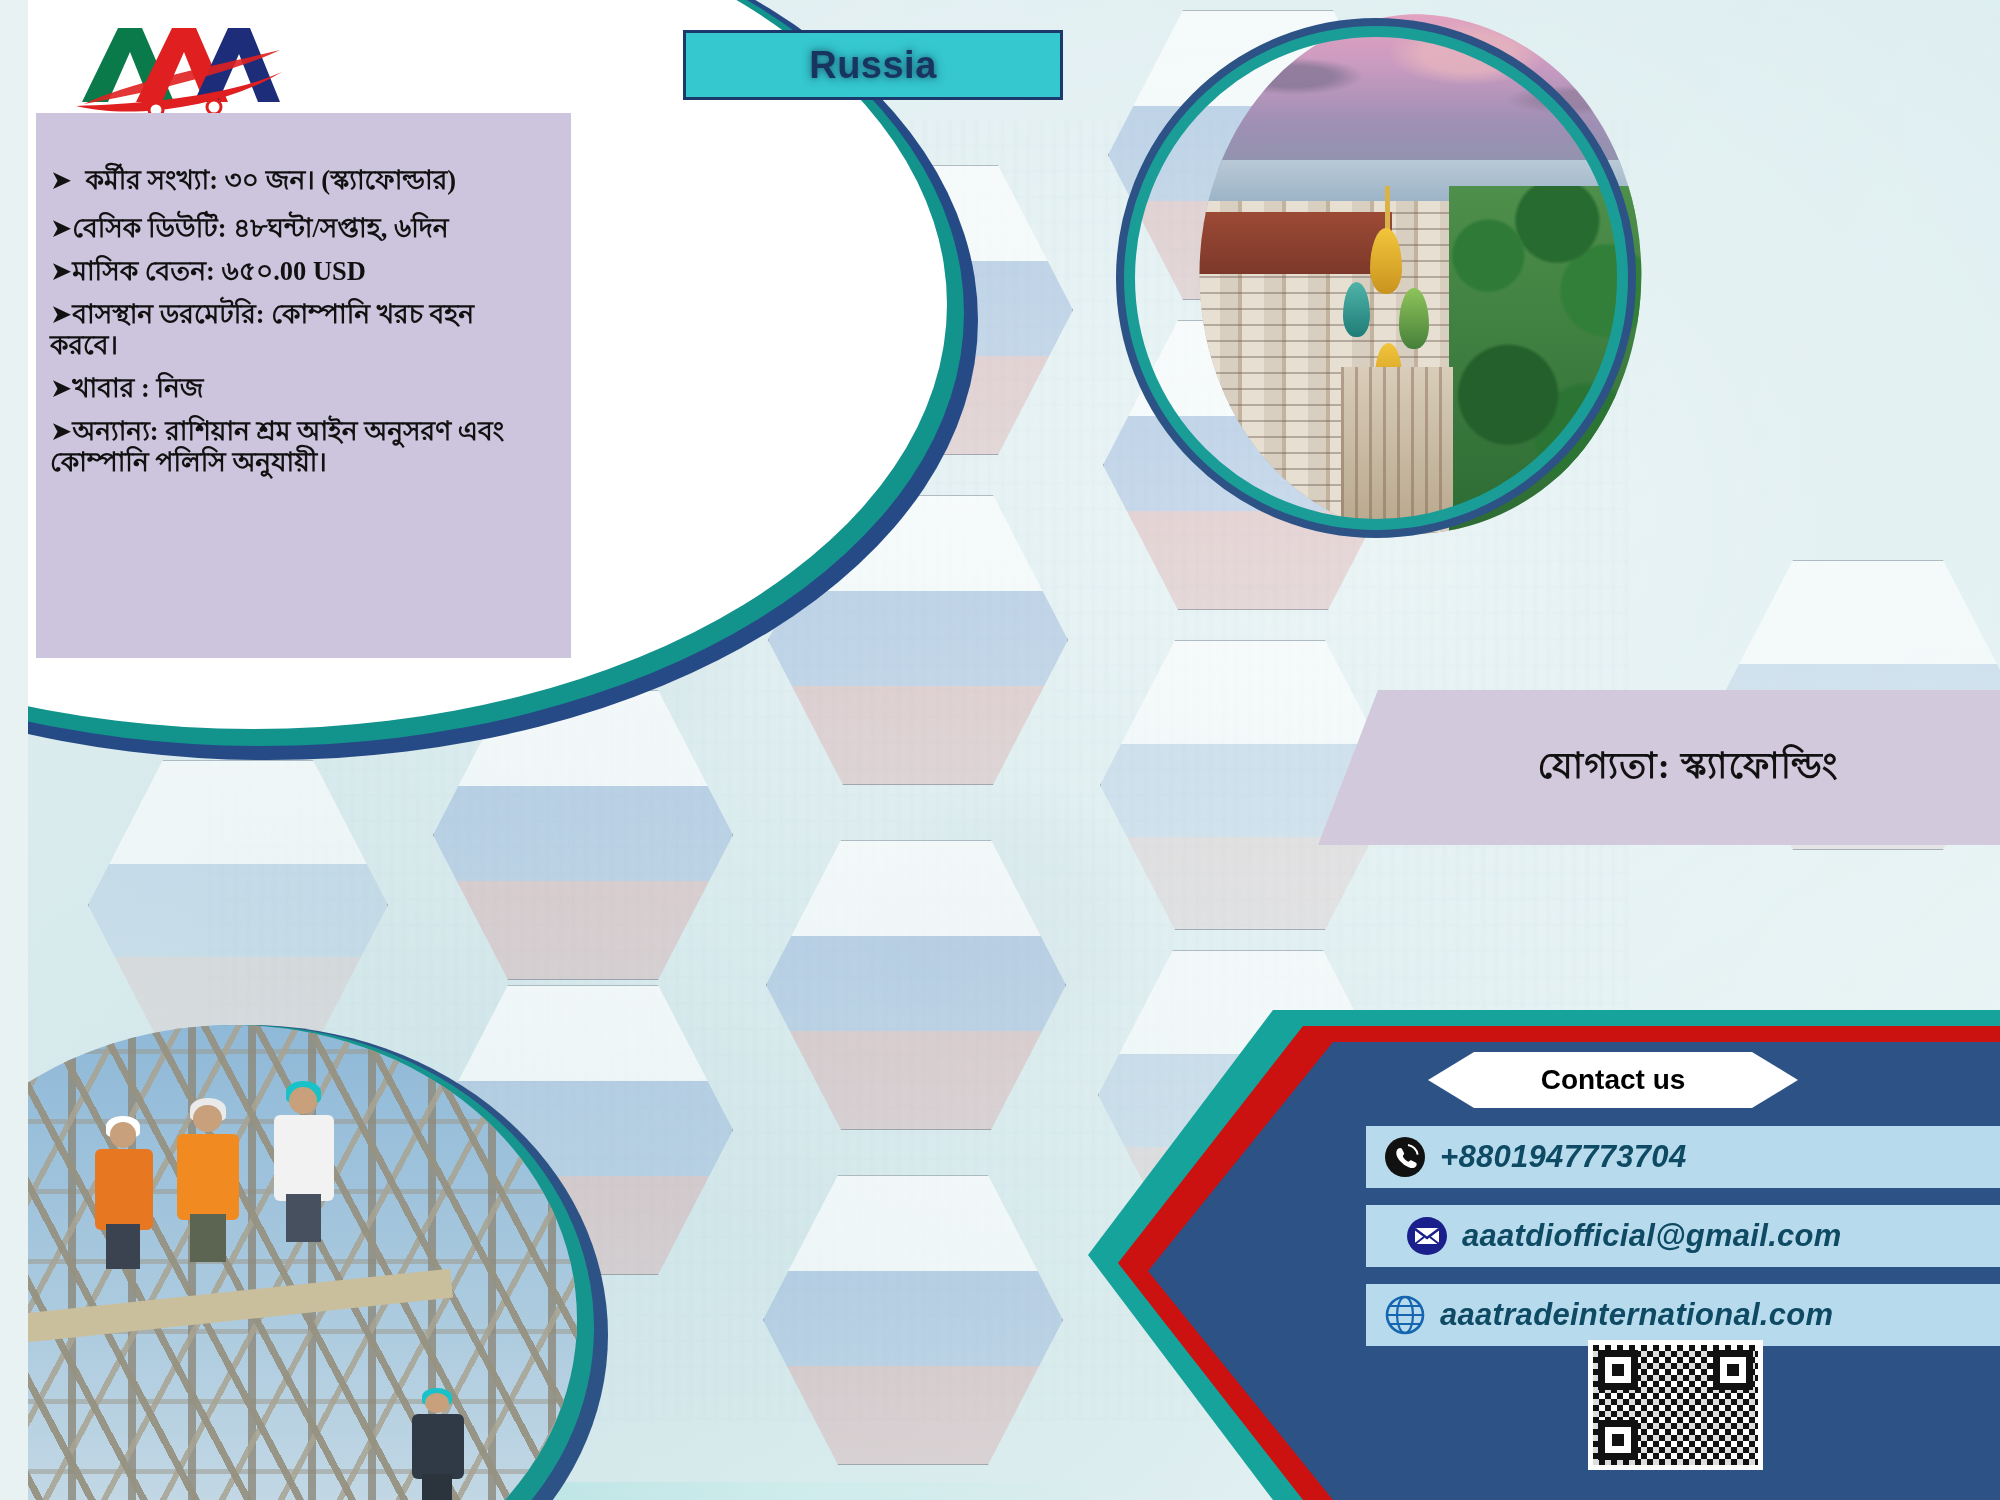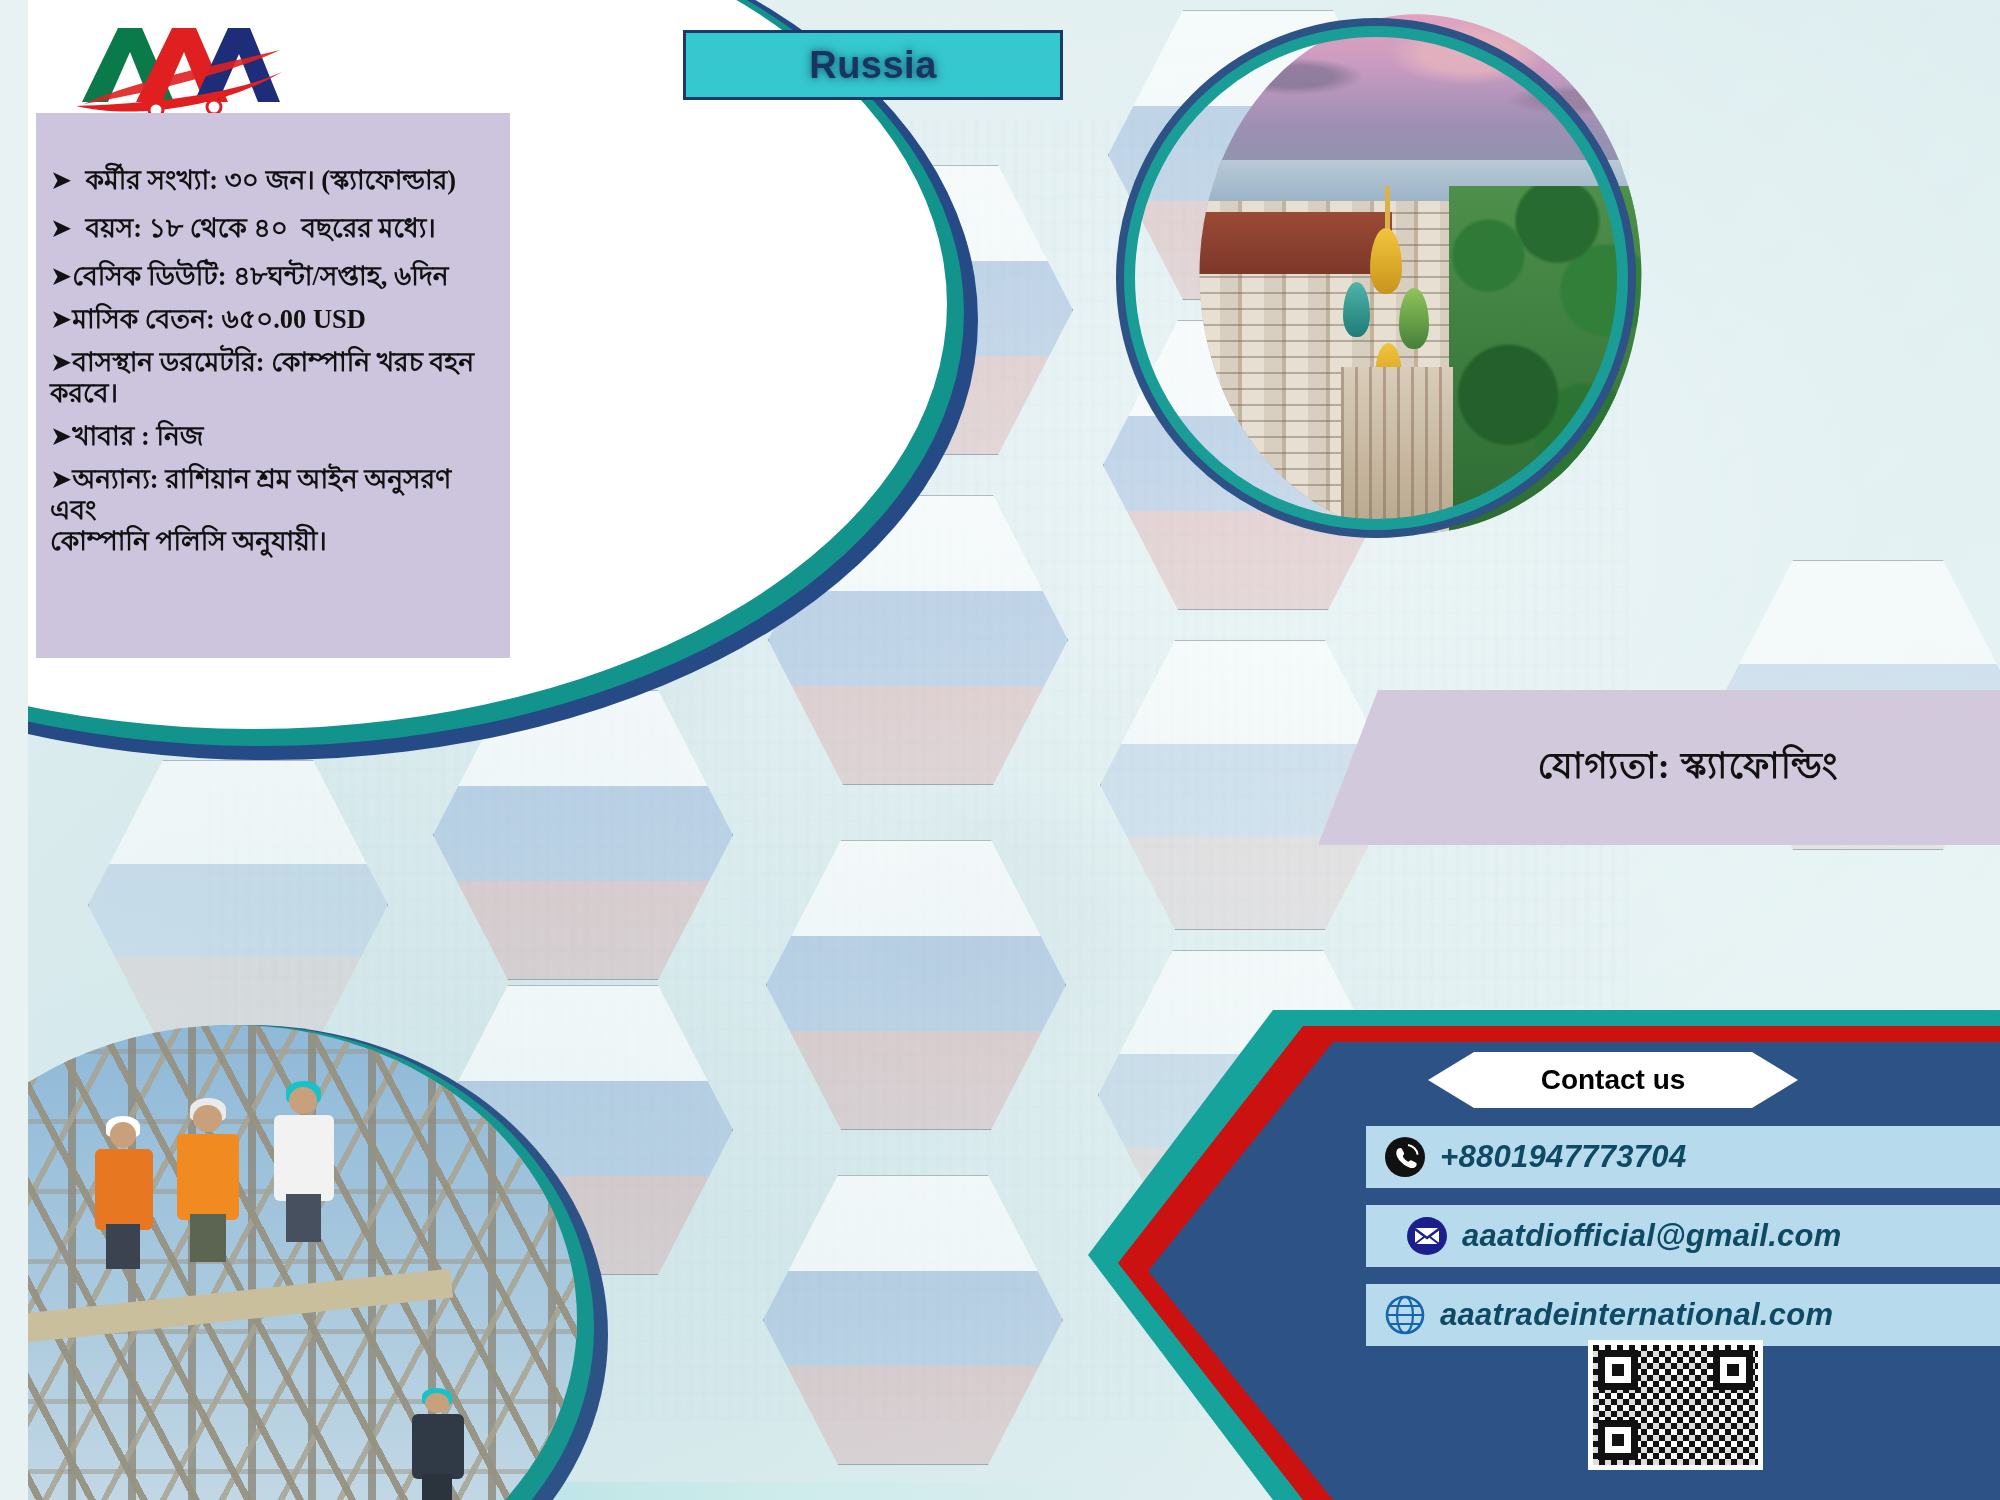--- a/index.html
+++ b/index.html
@@ -85,21 +85,21 @@
     display:flex; align-items:center; justify-content:center;
   }
   .title-banner span {
     font-size:38px; font-weight:bold; color:#17355f;
     letter-spacing:.5px;
     text-shadow:0 0 6px rgba(20,50,90,.55), 0 0 12px rgba(20,50,90,.35);
   }
 
   
   .details {
-    position:absolute; left:8px; top:113px; width:474px; height:545px;
+    position:absolute; left:8px; top:113px; width:535px; height:545px;
     background:#cdc5dd;
     padding:52px 14px 10px 14px;
   }
   .det-line {
     font-size:26.5px; color:#111; line-height:1.17;
     margin-bottom:17px; white-space:pre-wrap;
     font-family:"Liberation Serif","DejaVu Sans",serif;
     font-weight:600;
   }
   .det-line.tight { margin-bottom:12px; }
@@ -317,21 +317,20 @@
       <circle cx="140" cy="101" r="7" fill="#fff" stroke="#e02020" stroke-width="3"></circle>
     </svg>
   </div>
 
   <div class="title-banner">
     <span>Russia</span>
   </div>
 
   <div class="details">
     <div class="det-line">➤  কর্মীর সংখ্যা: ৩০ জন। (স্ক্যাফোল্ডার)</div>
-    <div class="det-line">➤  বয়স: ১৮ থেকে ৪০  বছরের মধ্যে।</div>
     <div class="det-line tight">➤বেসিক ডিউটি: ৪৮ঘন্টা/সপ্তাহ, ৬দিন</div>
     <div class="det-line tight">➤মাসিক বেতন: ৬৫০.00 USD</div>
     <div class="det-line tight">➤বাসস্থান ডরমেটরি: কোম্পানি খরচ বহন
 করবে।</div>
     <div class="det-line tight">➤খাবার : নিজ</div>
     <div class="det-line tight">➤অন্যান্য: রাশিয়ান শ্রম আইন অনুসরণ এবং
 কোম্পানি পলিসি অনুযায়ী।</div>
   </div>
 
   <div class="qual">

